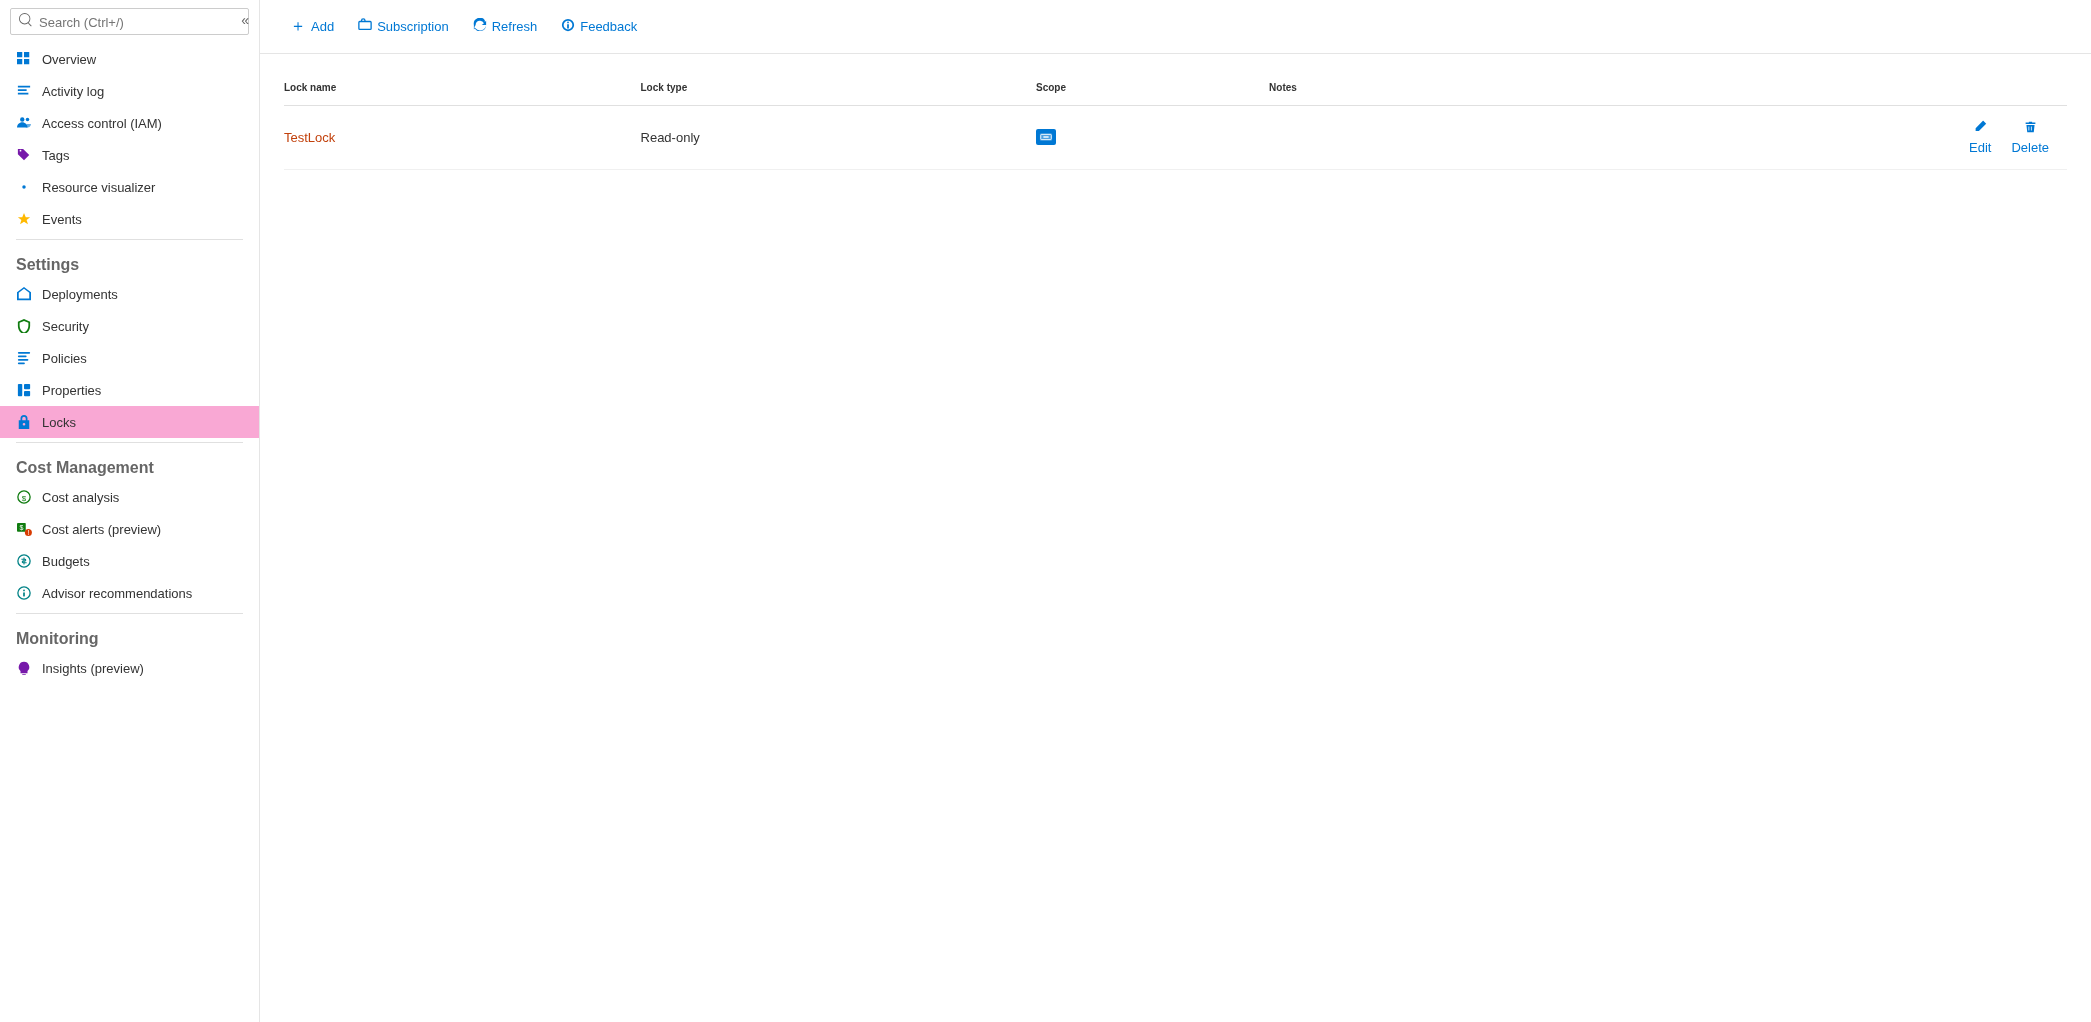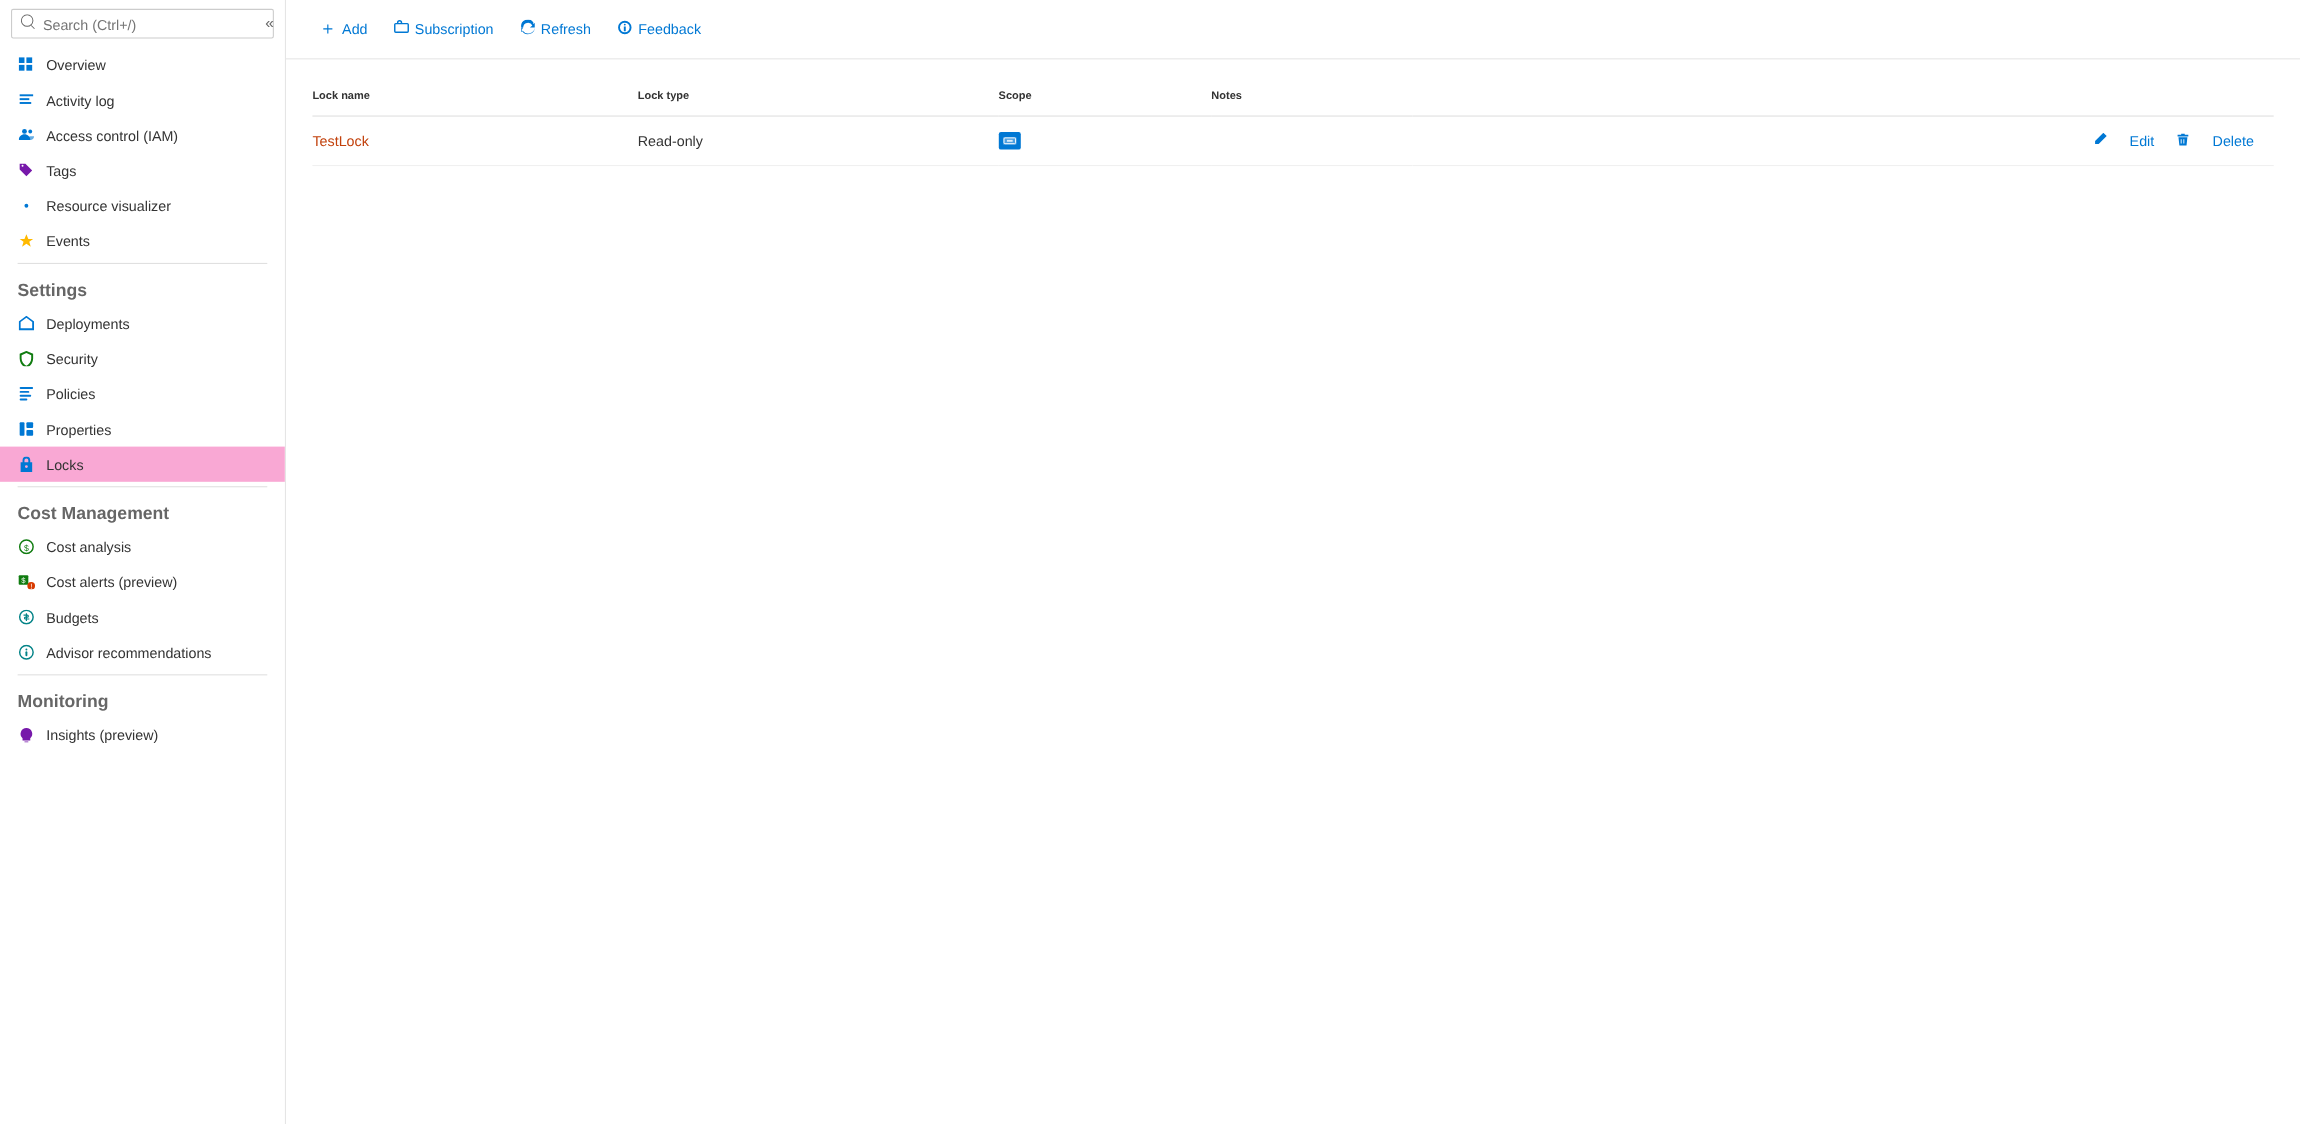--- a/index.html
+++ b/index.html
@@ -141,27 +141,28 @@
 
     .row-actions {
       display: flex;
       align-items: center;
       gap: 8px;
       justify-content: flex-end;
     }
     .row-action-btn {
       display: flex;
       align-items: center;
-      gap: 20px;
+      gap: 4px;
       background: none;
       border: none;
       cursor: pointer;
       font-size: 13px;
       color: #0078d4;
       padding: 4px 6px;
+      flex-direction: column;
     }
     .row-action-btn.delete { color: #0078d4; }
 
     .scope-icon {
       width: 20px;
       height: 16px;
       background: #0078d4;
       border-radius: 2px;
       display: inline-flex;
       align-items: center;

